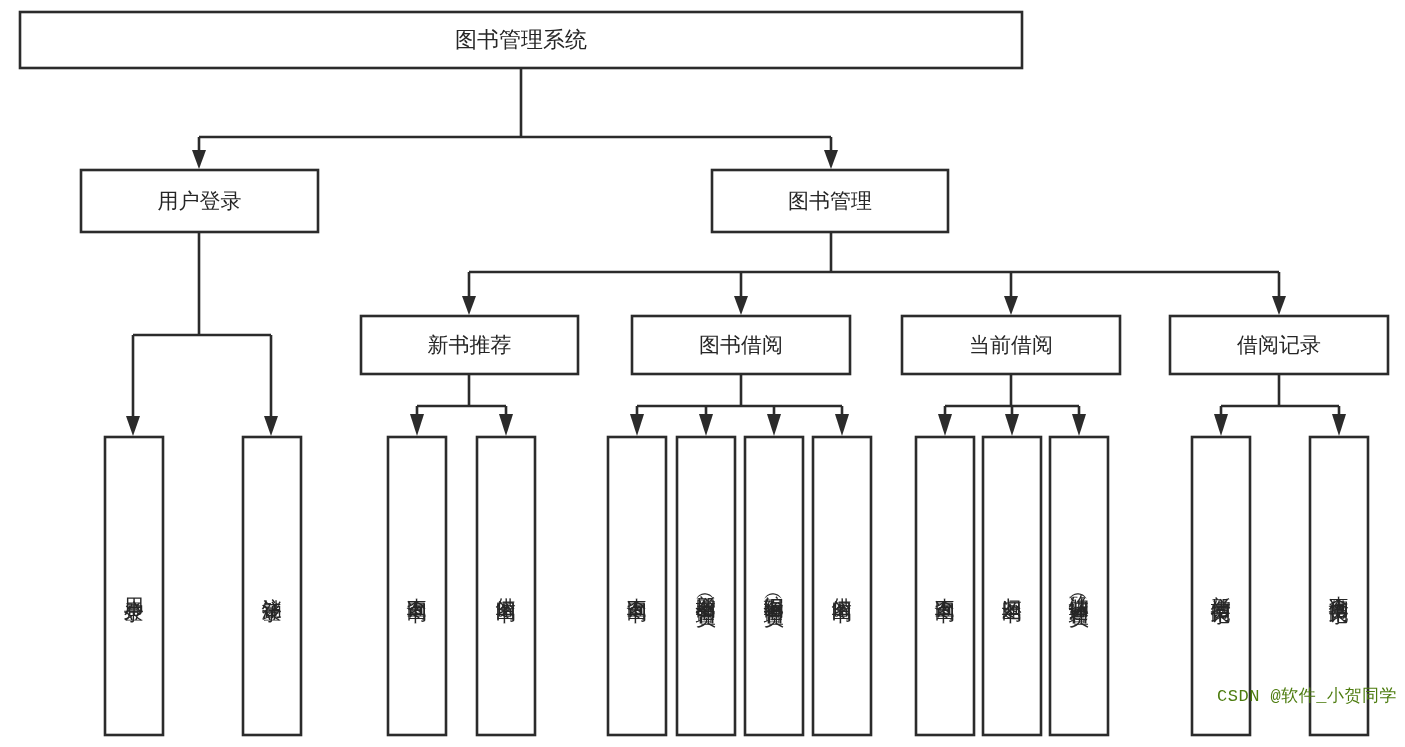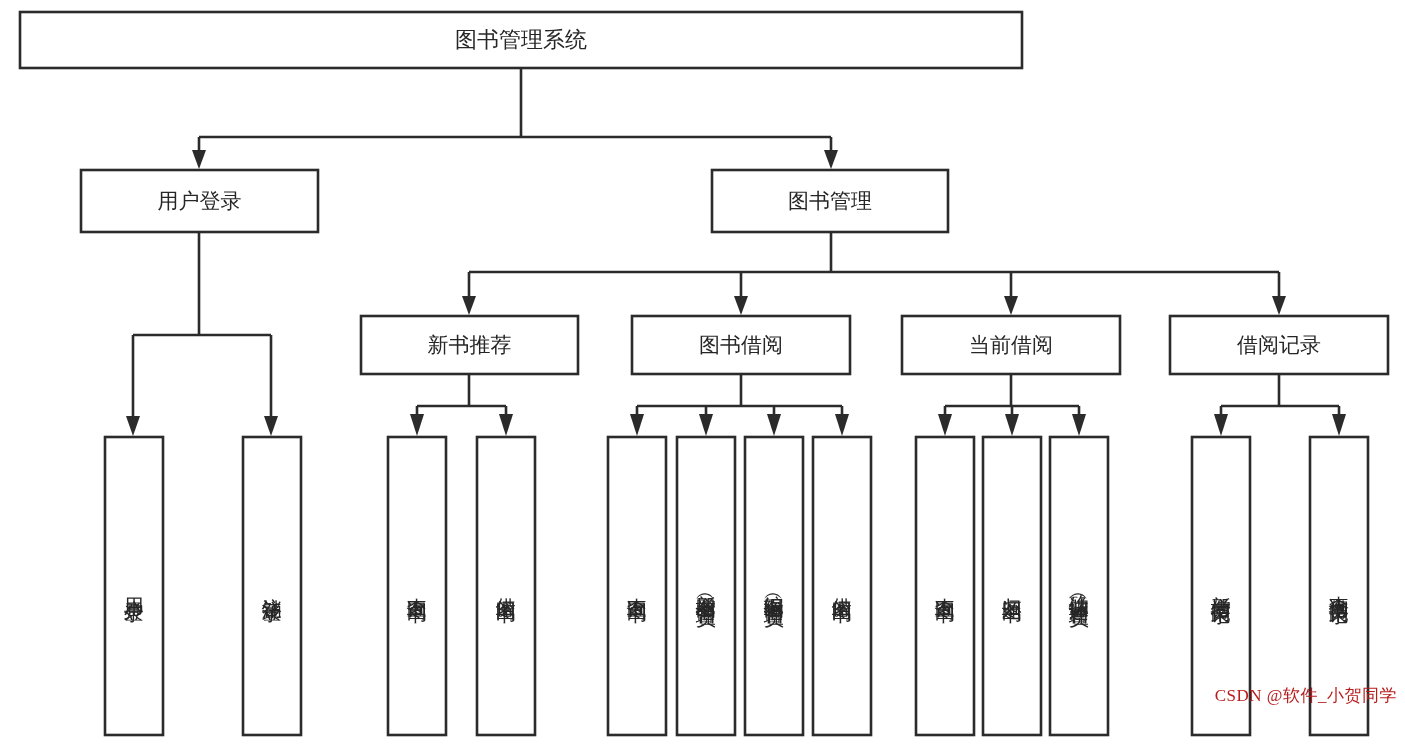--- a/index.html
+++ b/index.html
@@ -64,23 +64,23 @@
     line-height: 1.12;
     letter-spacing: 2px;
     white-space: nowrap;
     text-align: center;
     pointer-events: none;
   }
   #watermark {
     position: absolute;
     right: 8px;
     bottom: 4px;
-    font-family: Liberation Serif, serif;
+    font-family: Liberation Mono, monospace;
     font-size: 17px;
-    color: #b91c1c;
+    color: #4d7c0f;
     letter-spacing: 0.5px;
     white-space: nowrap;
   }
 </style>
 </head>
 <body>
 
 <div id="diagram-root">
 
   <svg class="flow" viewBox="0 0 1405 747">

